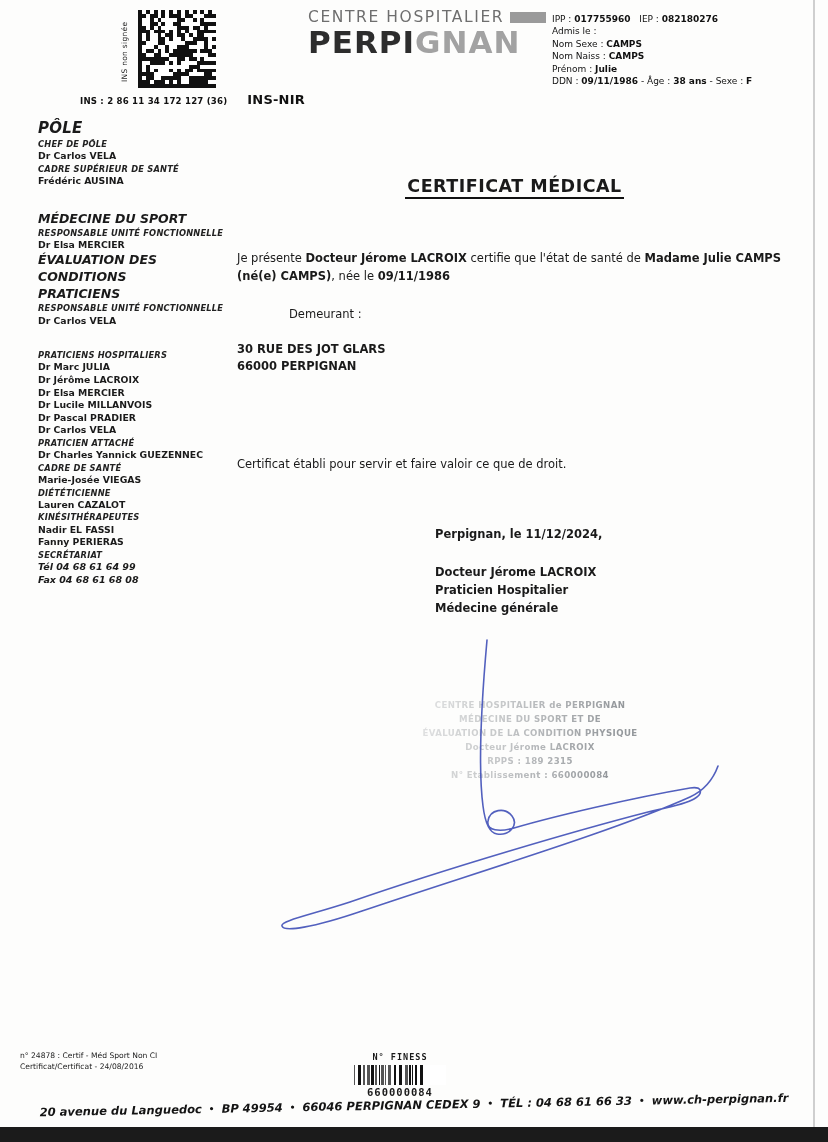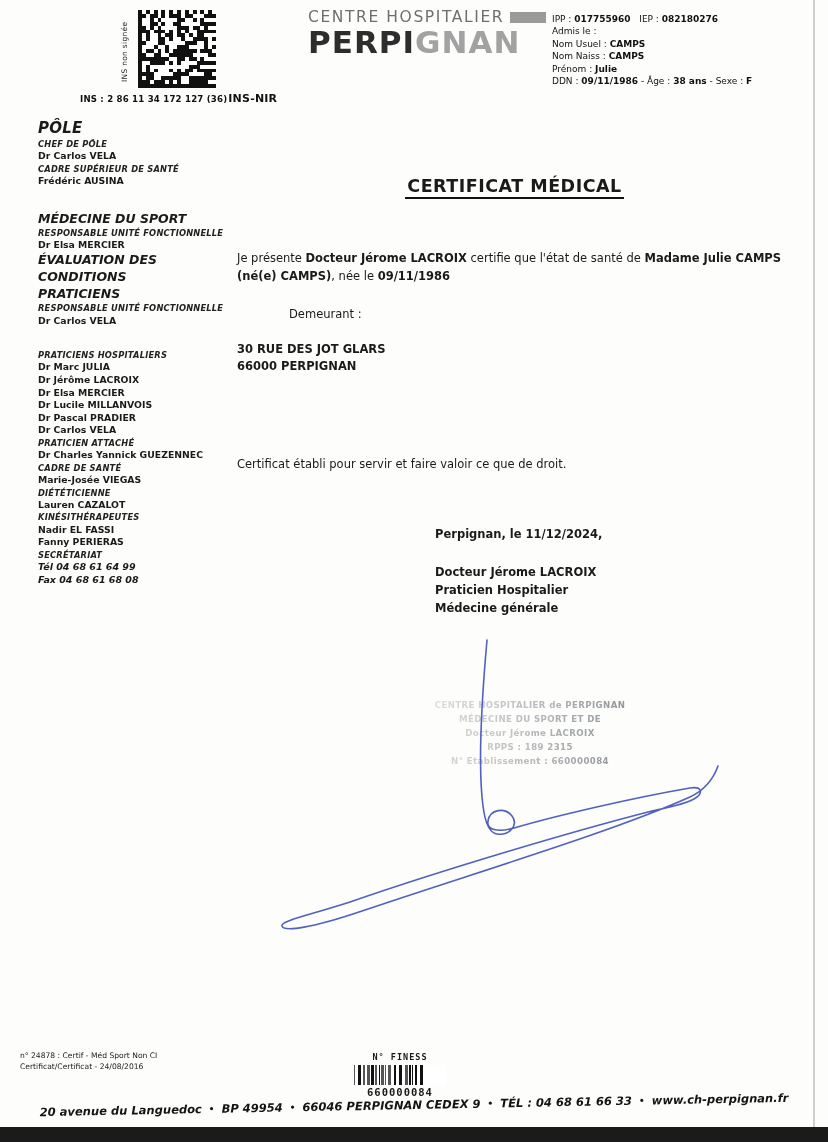--- a/index.html
+++ b/index.html
@@ -9,21 +9,21 @@
   .b{font-weight:700;}
   .segline{white-space:pre-wrap;}
 
   
   #ins-rot{left:120px;top:14px;width:14px;height:76px;font-size:7.5px;color:#222;
            writing-mode:vertical-rl;transform:rotate(180deg);text-align:center;letter-spacing:.3px;}
   #qr{left:138px;top:10px;width:78px;height:78px;display:grid;grid-template-columns:repeat(20,1fr);
       grid-template-rows:repeat(20,1fr);background:#fff;}
   #qr div{width:100%;height:100%;}
   #ins-line{left:80px;top:92px;font-size:8.6px;font-weight:700;letter-spacing:.2px;color:#111;}
-  #ins-line .nir{font-size:11px;margin-left:1px;}
+  #ins-line .nir{font-size:13px;margin-left:20px;}
   #logo{left:308px;top:8px;width:240px;}
   #logo-top{font-size:15.5px;color:#6e6e6e;letter-spacing:1.6px;display:flex;align-items:center;gap:6px;}
   #logo-swatch{display:inline-block;width:36px;height:11px;background:#9a9a9a;}
   #logo-main{font-size:31px;font-weight:600;letter-spacing:1px;line-height:30px;margin-top:1px;}
   #logo-main .dark{color:#2d2d2d;}
   #logo-main .light{color:#a2a2a2;}
   #patient{left:552px;top:13px;width:260px;font-size:9px;line-height:12.4px;color:#111;}
 
   
   #sidebar{left:38px;top:118px;width:196px;}
@@ -488,21 +488,21 @@
       <span id="logo-swatch"></span>
     </div>
     <div id="logo-main">
       <span class="dark">PERPI</span><span class="light">GNAN</span>
     </div>
   </div>
 
   <div class="abs" id="patient">
       <div class="segline"><span>IPP : </span><span class="b">017755960</span><span>   IEP : </span><span class="b">082180276</span></div>
       <div class="segline"><span>Admis le :</span></div>
-      <div class="segline"><span>Nom Usuel : </span><span class="b">CAMPS</span></div>
+      <div class="segline"><span>Nom Sexe : </span><span class="b">CAMPS</span></div>
       <div class="segline"><span>Nom Naiss : </span><span class="b">CAMPS</span></div>
       <div class="segline"><span>Prénom : </span><span class="b">Julie</span></div>
       <div class="segline"><span>DDN : </span><span class="b">09/11/1986</span><span> - Âge : </span><span class="b">38 ans</span><span> - Sexe : </span><span class="b">F</span></div>
     </div>
 
   <div class="abs" id="sidebar">
       <div class="sb-dept-title">PÔLE</div>
       <div class="sb-role">CHEF DE PÔLE</div>
       <div class="sb-name">Dr Carlos VELA</div>
       <div class="sb-role">CADRE SUPÉRIEUR DE SANTÉ</div>
@@ -548,20 +548,21 @@
   <div class="abs" id="dateline">Perpignan, le 11/12/2024,</div>
   <div class="abs" id="signatory">
       <div>Docteur Jérome LACROIX</div>
       <div>Praticien Hospitalier</div>
       <div>Médecine générale</div>
     </div>
 
   <div class="abs" id="stamp">
       <div>CENTRE HOSPITALIER de PERPIGNAN</div>
       <div>MÉDECINE DU SPORT ET DE</div>
+      <div>ÉVALUATION DE LA CONDITION PHYSIQUE</div>
       <div>Docteur Jérome LACROIX</div>
       <div>RPPS : 189 2315</div>
       <div>N° Etablissement : 660000084</div>
     </div>
 
   <svg class="abs" id="signature" width="470" height="300" viewBox="0 0 470 300">
     <path id="sig-path" fill="none" stroke-width="1.6" stroke-linecap="round" opacity="0.92" d="M 237,4
          C 232,60 228,132 233,170
          C 235,186 239,197 247,198
          C 259,200 269,189 262,180

